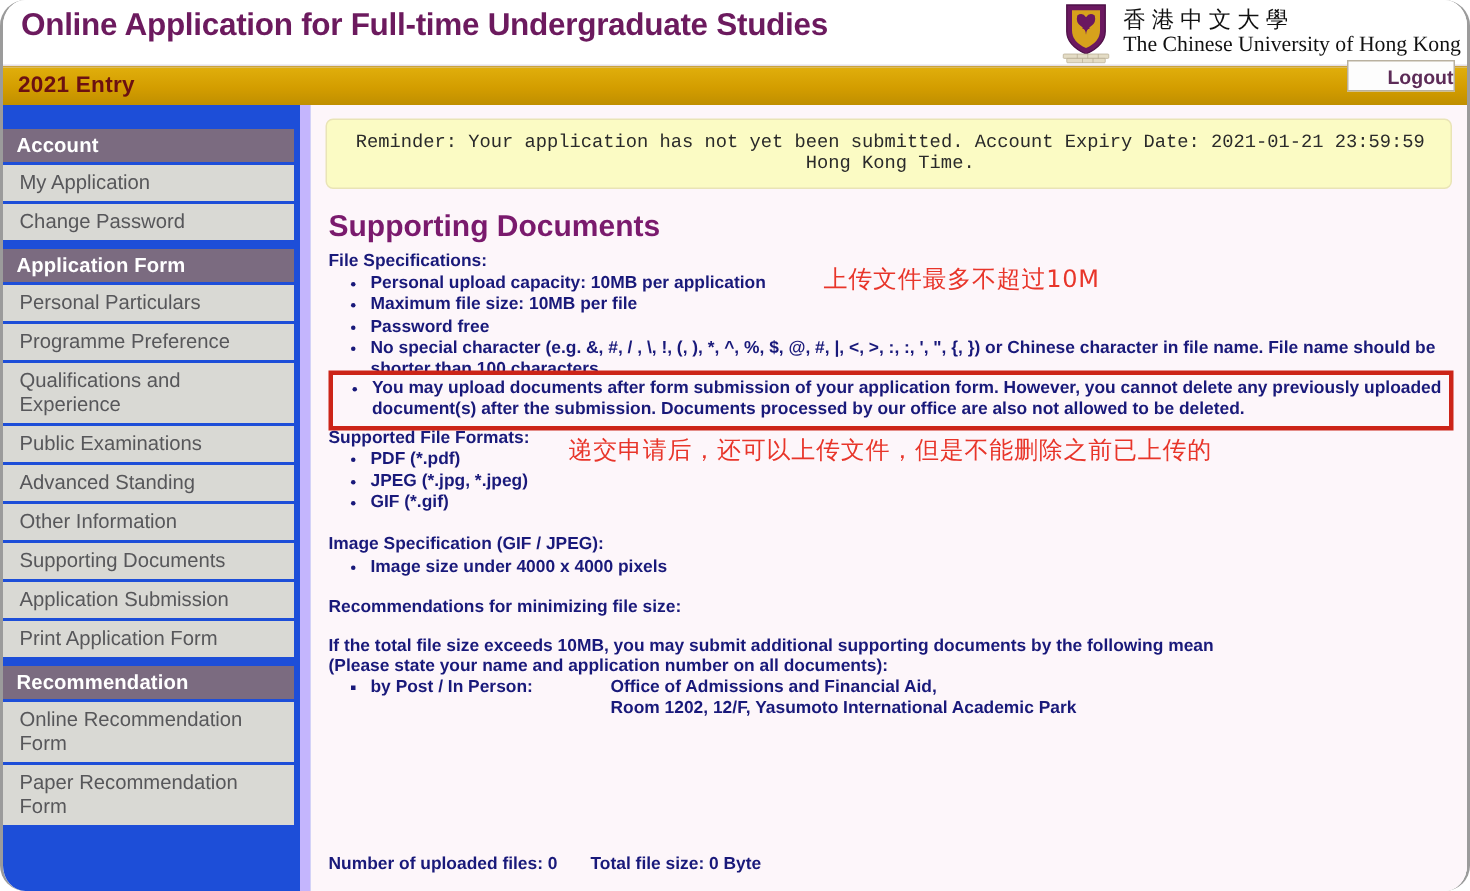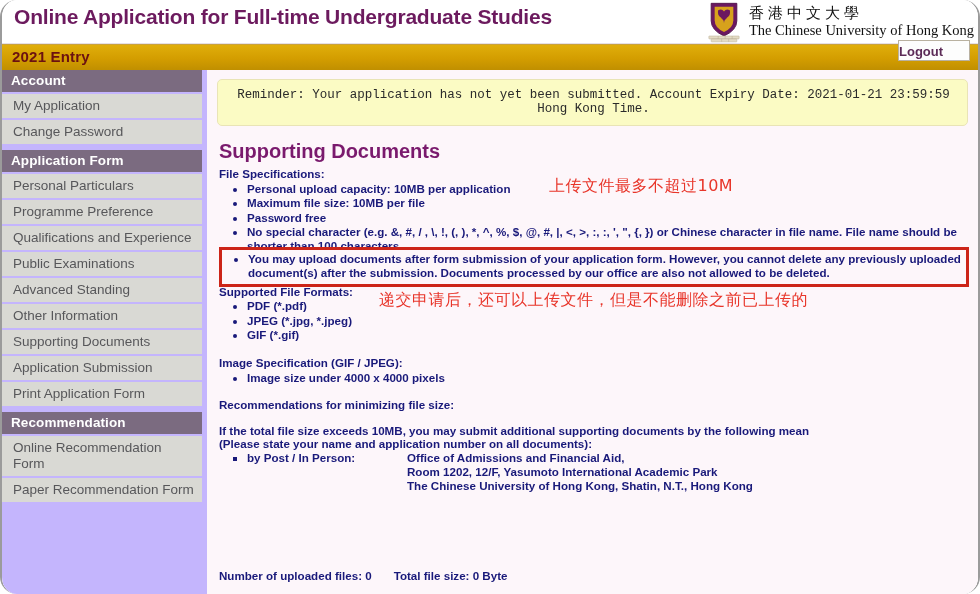--- a/index.html
+++ b/index.html
@@ -72,44 +72,44 @@
     font-size: 15px;
     font-weight: bold;
     color: #6b1111;
     letter-spacing: 0.2px;
   }
   .logout-btn {
     position: absolute;
     right: 8px; top: -5px;
     width: 72px; height: 21px;
     line-height: 22px;
-    text-align: left;
+    text-align: right;
     background: #fdfdfd;
     border: 1px solid #b9b1a0;
     color: #5c2b57;
     font-size: 13px;
     font-weight: bold;
     cursor: pointer;
   }
 
   
   .body-split {
     position: relative;
     display: flex;
     height: 524px;
     background: #ffffff;
   }
 
   
   .sidebar {
     width: 205px;
     flex: 0 0 205px;
-    background: #c4b5fd;
-    border-right: 1px solid #c4b5fd;
-    padding-top: 0px;
+    background: #1d4ed8;
+    border-right: 7px solid #c4b5fd;
+    padding-top: 16px;
   }
   .nav-section-header {
     background: #7b6b80;
     color: #ffffff;
     font-size: 13.5px;
     font-weight: bold;
     padding: 3px 0 4px 9px;
     margin-right: 4px;
     letter-spacing: 0.1px;
   }
@@ -317,21 +317,20 @@
 
         <div>If the total file size exceeds 10MB, you may submit additional supporting documents by the following mean</div>
         <div>(Please state your name and application number on all documents):</div>
         <ul class="blist square">
           <li>
             <div class="post-table">
               <div class="post-label">by Post / In Person:</div>
               <div class="post-addr">
                 <div>Office of Admissions and Financial Aid,</div>
                 <div>Room 1202, 12/F, Yasumoto International Academic Park</div>
-                <div>The Chinese University of Hong Kong, Shatin, N.T., Hong Kong</div>
               </div>
             </div>
           </li>
         </ul>
 
         <div class="cn-anno cn-anno-1">上传文件最多不超过10M</div>
         <div class="cn-anno cn-anno-2">递交申请后，还可以上传文件，但是不能删除之前已上传的</div>
       </div>
 
       <div class="footline">

